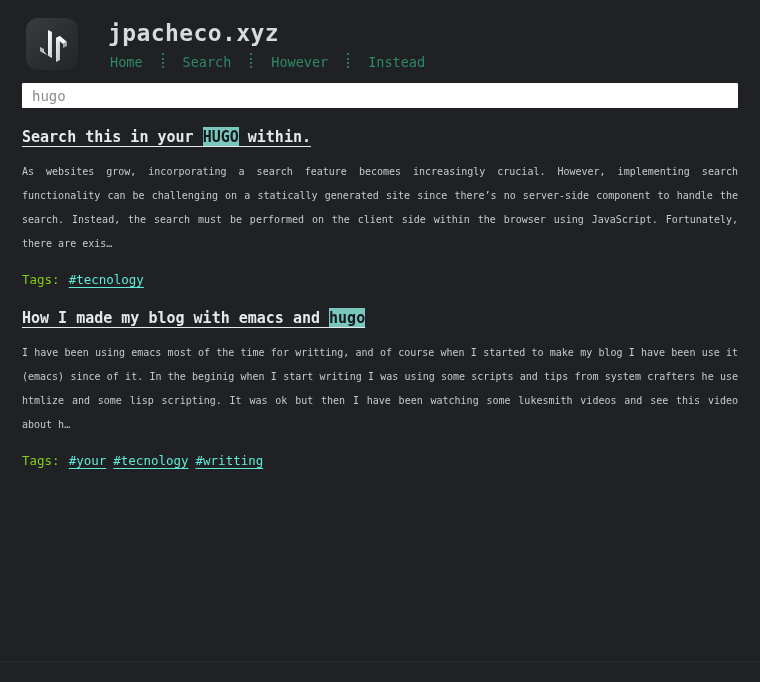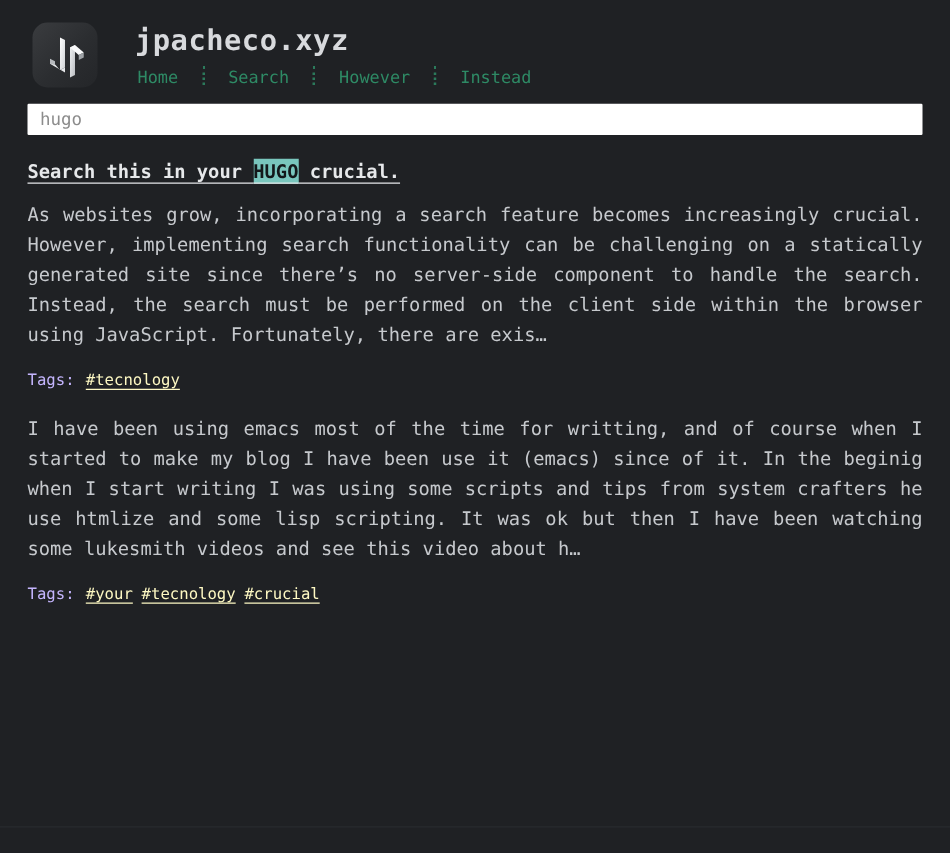--- a/index.html
+++ b/index.html
@@ -95,34 +95,34 @@
     cursor: pointer;
   }
   .hl {
     background: #79c6bd;
     color: #13181a;
     padding: 1px 0;
   }
   .result-body {
     margin: 12px 0 0 0;
     color: #c6c9cd;
-    font-size: 15px;
+    font-size: 10px;
     line-height: 24px;
     text-align: justify;
     text-justify: inter-word;
   }
   .tags-line {
     margin-top: 15px;
     color: #c6c9cd;
     font-size: 12.5px;
     line-height: 18px;
   }
-  .tags-label { color: #c4b5fd; }
+  .tags-label { color: #84cc16; }
   .tag {
-    color: #fef9c3;
+    color: #5eead4;
     text-decoration: underline;
     text-underline-offset: 3px;
     margin-left: 7px;
     cursor: pointer;
   }
   .tags-line .tag:first-of-type { margin-left: 9px; }
 
   
   .footer-divider {
     position: absolute;
@@ -177,29 +177,30 @@
 
 </header>
 
 <div class="search-wrap">
   <input class="search-input" type="text" placeholder="hugo" style="">
 </div>
 
 <main class="results">
 
   <article class="result">
-    <a class="result-title" href="#"><span>Search this in your </span><span class="hl">HUGO</span><span> crucial.</span></a>
+    <a class="result-title" href="#"><span>Search this in your </span><span class="hl">HUGO</span><span> within.</span></a>
     <p class="result-body">As websites grow, incorporating a search feature becomes increasingly crucial. However, implementing search functionality can be challenging on a statically generated site since there’s no server-side component to handle the search. Instead, the search must be performed on the client side within the browser using JavaScript. Fortunately, there are exis…</p>
     <div class="tags-line">
       <span class="tags-label">Tags:</span><a class="tag" href="#">#tecnology</a>
     </div>
   </article>
 
   <article class="result">
+    <a class="result-title" href="#"><span>How I made my blog with emacs and </span><span class="hl">hugo</span><span></span></a>
     <p class="result-body">I have been using emacs most of the time for writting, and of course when I started to make my blog I have been use it (emacs) since of it. In the beginig when I start writing I was using some scripts and tips from system crafters he use htmlize and some lisp scripting. It was ok but then I have been watching some lukesmith videos and see this video about h…</p>
     <div class="tags-line">
-      <span class="tags-label">Tags:</span><a class="tag" href="#">#your</a><a class="tag" href="#">#tecnology</a><a class="tag" href="#">#crucial</a>
+      <span class="tags-label">Tags:</span><a class="tag" href="#">#your</a><a class="tag" href="#">#tecnology</a><a class="tag" href="#">#writting</a>
     </div>
   </article>
 
 </main>
 
 <div class="footer-divider"></div>
 
 </body></html>

